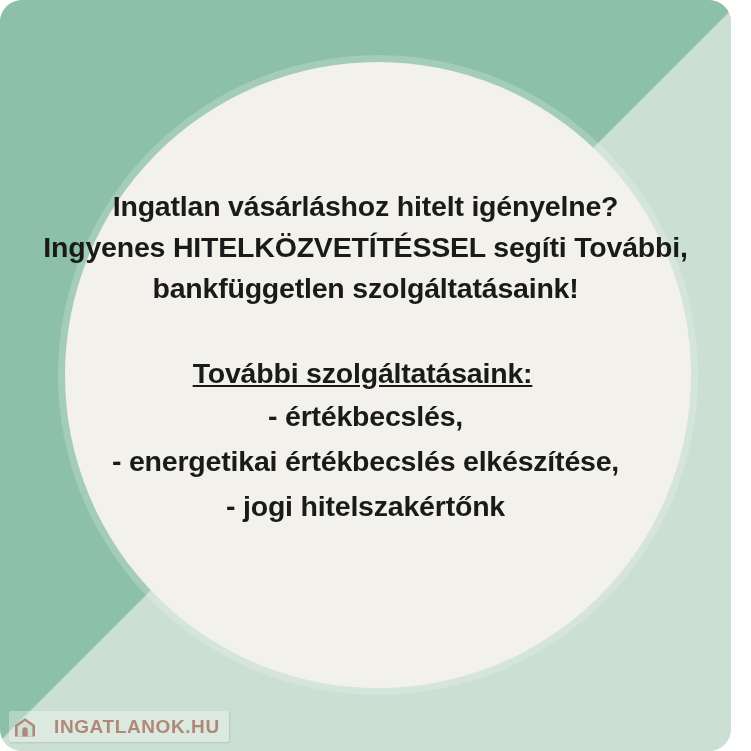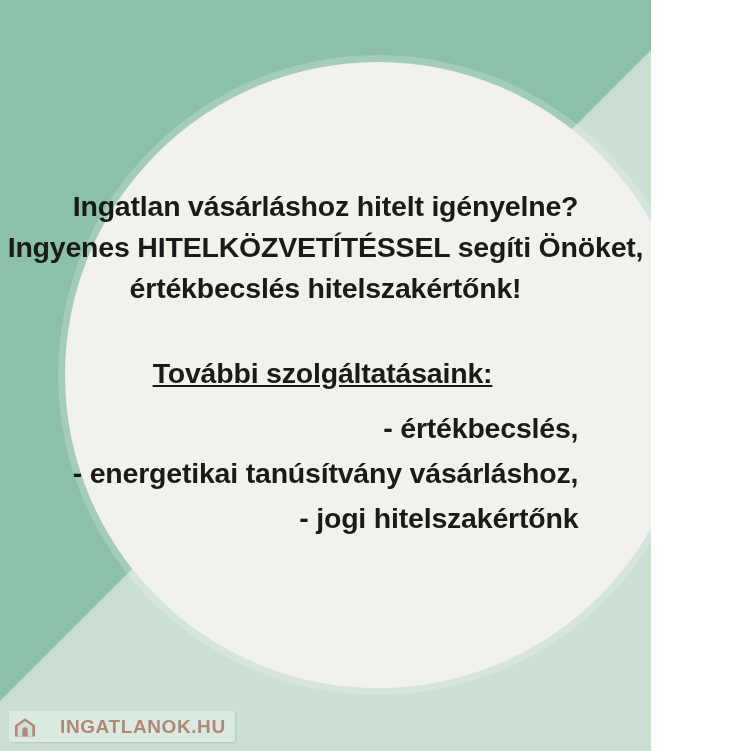--- a/index.html
+++ b/index.html
@@ -8,24 +8,25 @@
   }
   body {
     width: 751px;
     height: 751px;
     overflow: hidden;
     font-family: "Liberation Sans", sans-serif;
   }
 
   #canvas {
     position: relative;
-    width: 651px;
+    width: 731px;
     height: 751px;
     overflow: hidden;
     background: #CBDFD3;
+    border-radius: 22px;
   }
 
   
   .bg-diagonal {
     position: absolute;
     inset: 0;
     background: linear-gradient(
       135deg,
       #8CC0A8 0%,
       #8CC0A8 49.9%,
@@ -101,43 +102,43 @@
   .services-title {
     font-size: 28.5px;
     font-weight: 700;
     line-height: 41px;
     letter-spacing: -0.2px;
     margin-left: -6px;
   }
 
   .service-list {
     list-style: none;
-    margin: 12px;
+    margin: 0;
     padding: 0;
     display: inline-block;
-    text-align: right;
+    text-align: center;
   }
 
   .service-list li {
     font-size: 28.5px;
     font-weight: 700;
     line-height: 45px;
     letter-spacing: -0.2px;
     white-space: nowrap;
   }
 
   
   .watermark {
     position: absolute;
     left: 9px;
     bottom: 9px;
     height: 31px;
     display: flex;
     align-items: center;
-    gap: 24px;
+    gap: 18px;
     padding: 0 9px 0 5px;
     background: rgba(255, 255, 255, 0.32);
     border-radius: 2px;
     box-shadow: 1px 1px 2px rgba(0, 0, 0, 0.10);
   }
 
   .watermark-icon {
     width: 22px;
     height: 22px;
     flex: none;
@@ -164,29 +165,29 @@
     <div>ok.hu</div>
   </div>
 
   <div class="circle-halo"></div>
   <div class="circle"></div>
 
   <div class="content">
 
     <div class="headline">
       <div>Ingatlan vásárláshoz hitelt igényelne?</div>
-      <div>Ingyenes HITELKÖZVETÍTÉSSEL segíti Önöket,</div>
-      <div>értékbecslés hitelszakértőnk!</div>
+      <div>Ingyenes HITELKÖZVETÍTÉSSEL segíti További,</div>
+      <div>bankfüggetlen szolgáltatásaink!</div>
     </div>
 
     <div class="services">
       <div class="services-title">További szolgáltatásaink:</div>
       <ul class="service-list">
         <li>- értékbecslés,</li>
-        <li>- energetikai tanúsítvány vásárláshoz,</li>
+        <li>- energetikai értékbecslés elkészítése,</li>
         <li>- jogi hitelszakértőnk</li>
       </ul>
     </div>
 
   </div>
 
   <div class="watermark">
     <svg class="watermark-icon" viewBox="0 0 22 22">
       <path d="M11 2.2 L21 9.2 L21 20.4 L1 20.4 L1 9.2 Z" fill="#B08878"></path>
       <path d="M11 5.0 L18.4 10.2 L18.4 20.4 L3.6 20.4 L3.6 10.2 Z" fill="#CFE0D4"></path>

